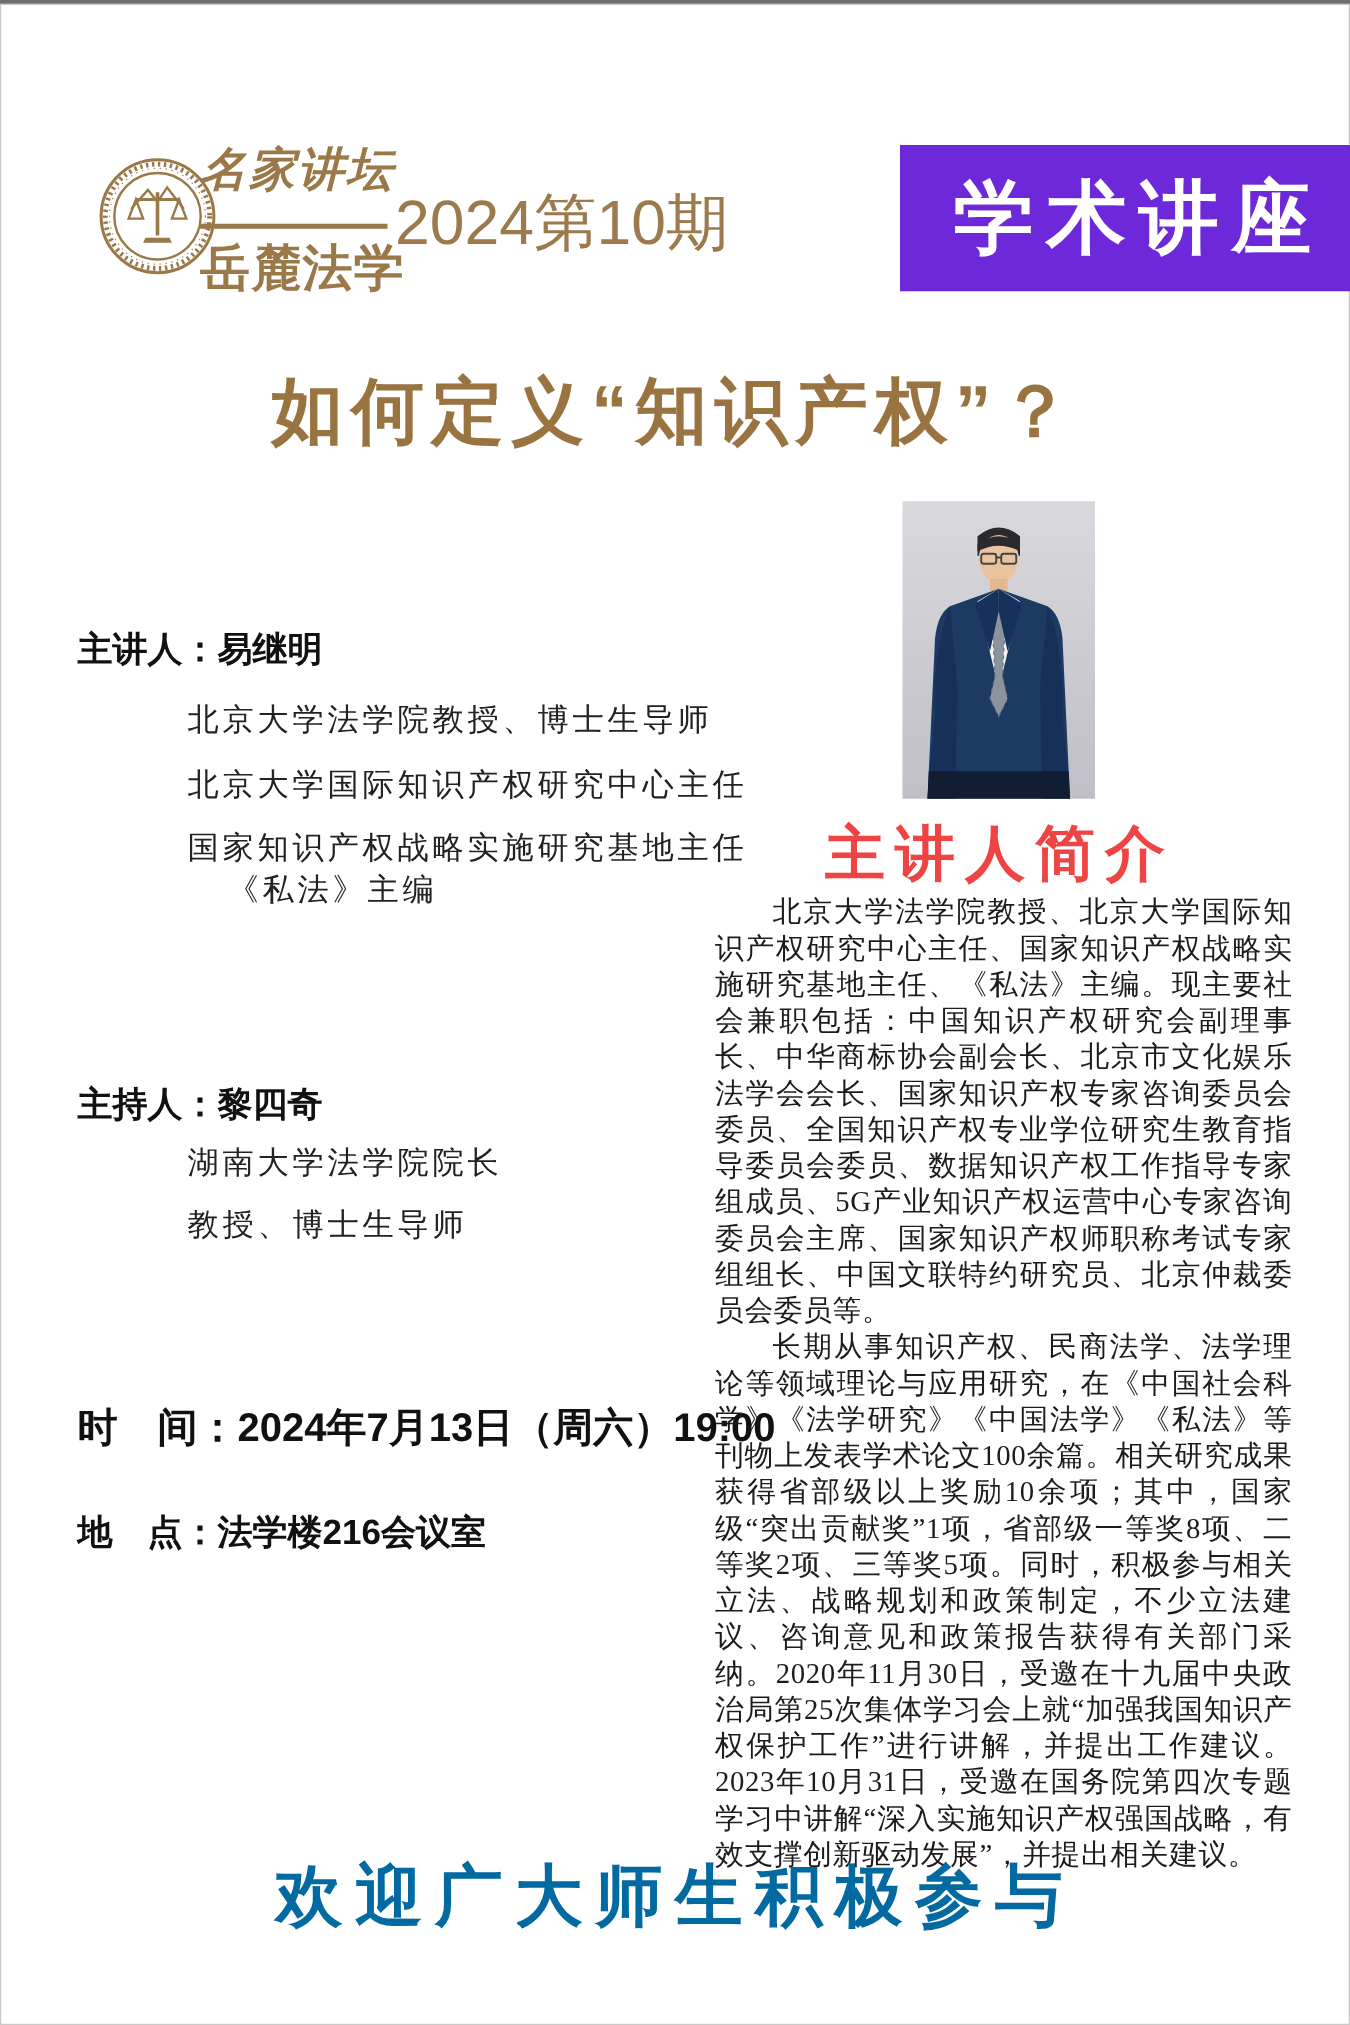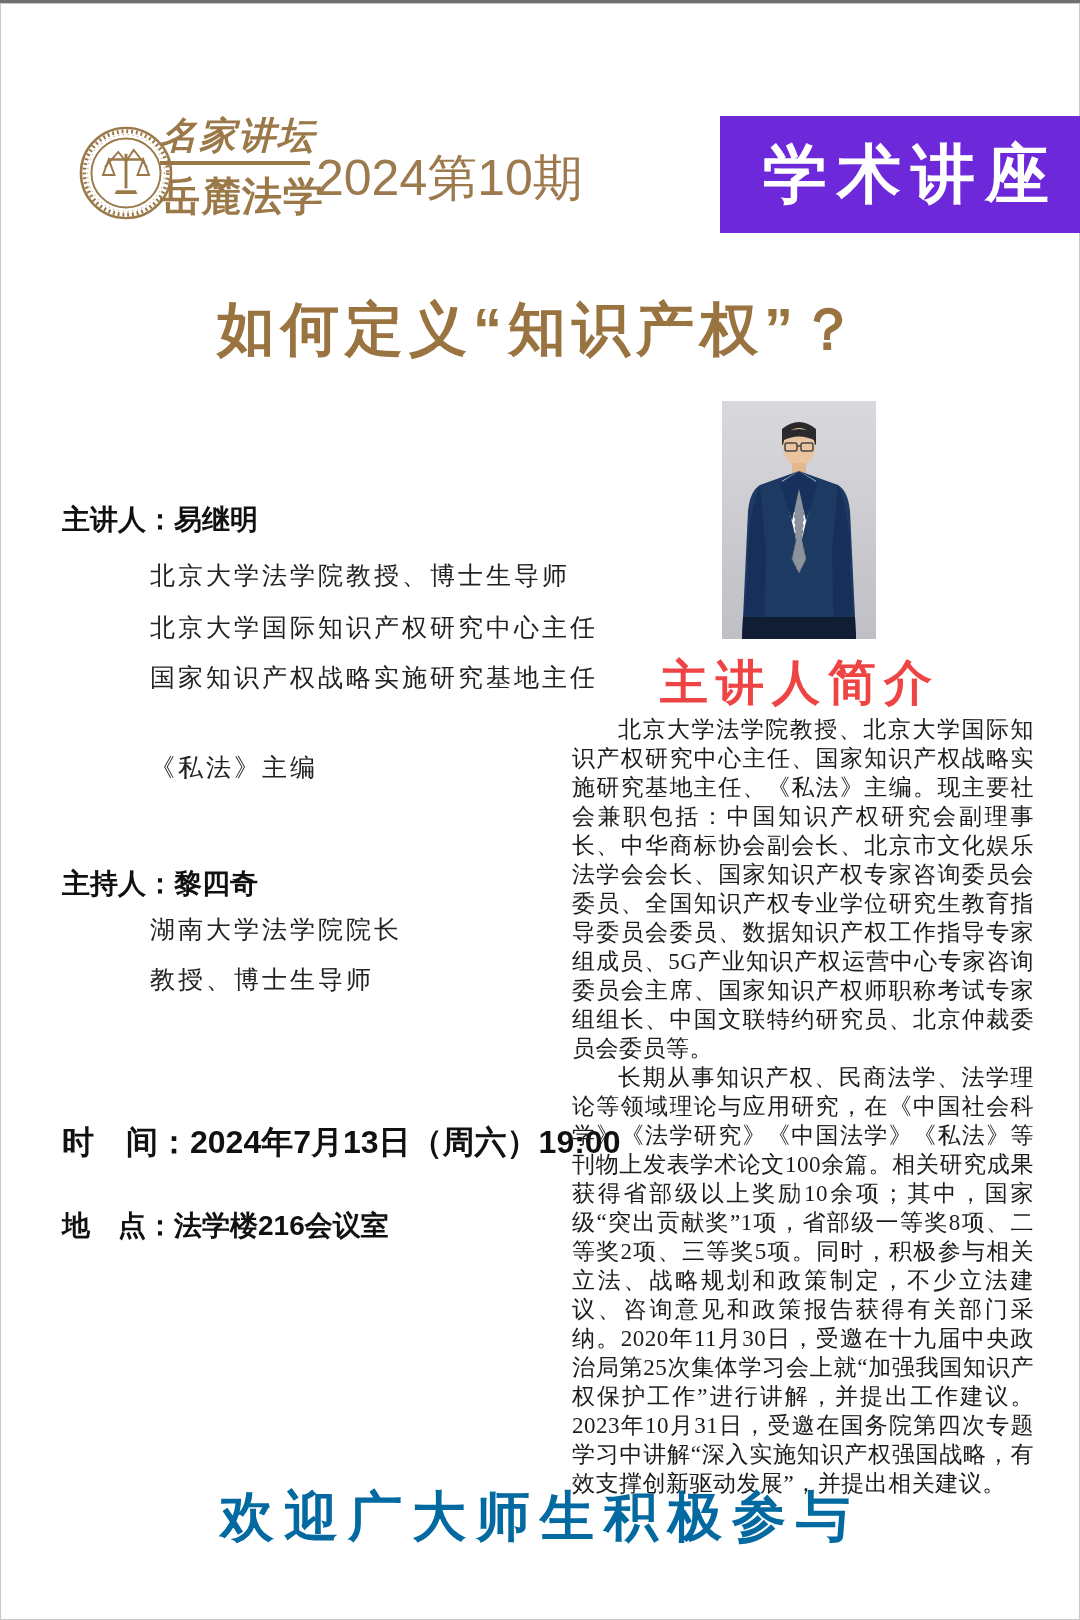--- a/index.html
+++ b/index.html
@@ -14,21 +14,21 @@
     box-sizing:border-box;
     overflow:hidden;
   }
   
   .emblem{position:absolute;left:78px;top:122px;width:96px;height:96px;}
   .logo-text{position:absolute;left:160px;top:108px;width:150px;text-align:center;}
   .logo-line1{
     font-family:"Liberation Serif", serif;
     font-style:italic;font-weight:bold;
     font-size:37px;color:#9a7848;letter-spacing:2px;
-    padding-bottom:0;border-bottom:4px solid #9a7848;
+    padding-bottom:18px;border-bottom:4px solid #9a7848;
     white-space:nowrap;
   }
   .logo-line2{
     font-family:"Liberation Sans", sans-serif;
     font-weight:900;font-size:40px;color:#9a7848;letter-spacing:1px;
     margin-top:4px;white-space:nowrap;
   }
   .issue{
     position:absolute;left:316px;top:142px;
     font-size:50px;color:#9c7a4e;font-weight:500;white-space:nowrap;
@@ -119,21 +119,21 @@
   </div>
 
   <div class="main-title">如何定义“知识产权”？</div>
 
   <div class="speaker-block">
     <span class="block-label">主讲人：</span><span class="block-label">易继明</span>
   </div>
   <div class="kai-line" style="top:556px;">北京大学法学院教授、博士生导师</div>
   <div class="kai-line" style="top:608px;">北京大学国际知识产权研究中心主任</div>
   <div class="kai-line" style="top:658px;">国家知识产权战略实施研究基地主任</div>
-  <div class="kai-line" style="top:748px;">《私法》主编</div>
+  <div class="kai-line" style="top:692px;margin-left:32px;">《私法》主编</div>
 
   <div class="host-block">
     <span class="block-label">主持人：</span><span class="block-label">黎四奇</span>
   </div>
   <div class="kai-line" style="top:910px;">湖南大学法学院院长</div>
   <div class="kai-line" style="top:960px;">教授、博士生导师</div>
 
   <div class="time-line"><span>时　间：</span><span>2024年7月13日（周六）19:00</span></div>
   <div class="venue-line"><span>地　点：</span><span>法学楼216会议室</span></div>
 

